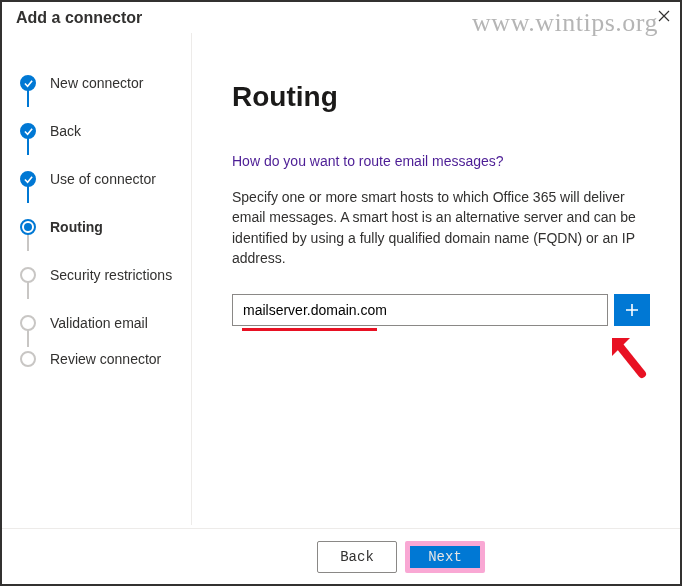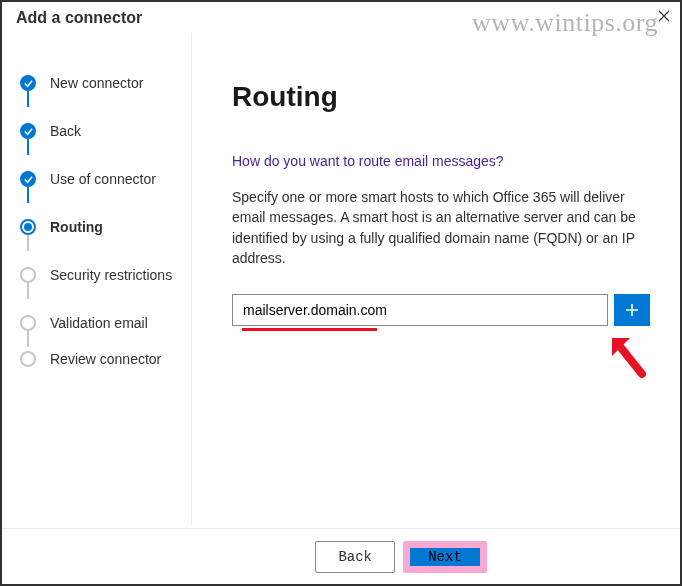--- a/index.html
+++ b/index.html
@@ -196,22 +196,22 @@
       cursor: pointer;
       border-radius: 2px;
     }
     .btn-secondary {
       background: #fff;
       border: 1px solid #8a8886;
       color: #323130;
     }
     .btn-primary {
       background: #0078d4;
-      border: 7px solid #f9a8d4;
-      color: #000000;
+      border: 5px solid #f9a8d4;
+      color: #e5e5e5;
     }
   </style>
 </head>
 <body>
 
 <div class="watermark">www.wintips.org</div>
 
 <div class="header">
   <span class="header-title">Add a connector</span>
   <div class="close-btn">

